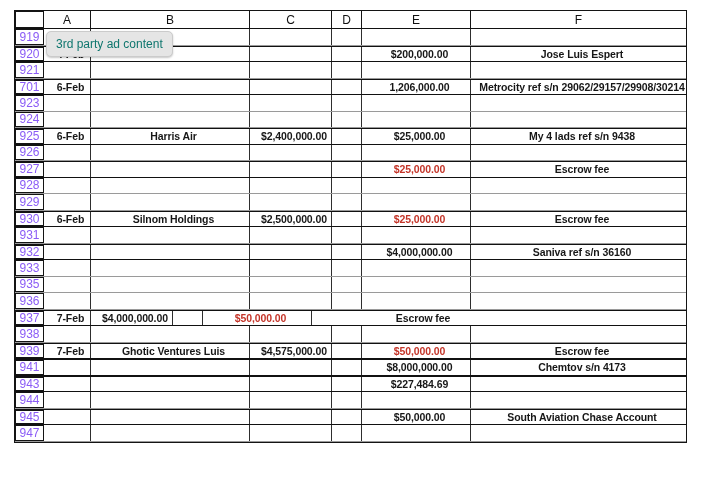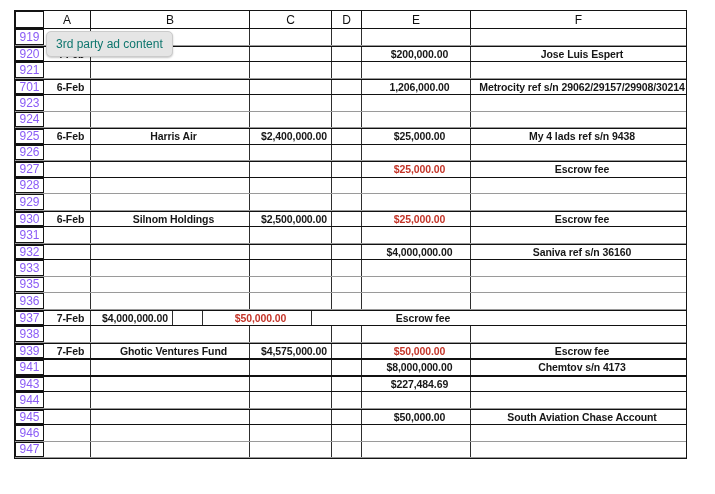--- a/index.html
+++ b/index.html
@@ -260,21 +260,21 @@
           <div class="cell c4"></div>
           <div class="cell c5"></div>
           <div class="cell c6"></div>
         </div>
         <div class="row data">
           <div class="cell c0 rownum">939</div>
           <div class="cell c1">
             <span class="val">7-Feb</span>
           </div>
           <div class="cell c2">
-            <span class="val">Ghotic Ventures Fund</span>
+            <span class="val">Ghotic Ventures Luis</span>
           </div>
           <div class="cell c3">
             <span class="val">$4,575,000.00</span>
           </div>
           <div class="cell c4"></div>
           <div class="cell c5">
             <span class="val red">$50,000.00</span>
           </div>
           <div class="cell c6">
             <span class="val">Escrow fee</span>
@@ -317,29 +317,20 @@
           <div class="cell c1"></div>
           <div class="cell c2"></div>
           <div class="cell c3"></div>
           <div class="cell c4"></div>
           <div class="cell c5">
             <span class="val">$50,000.00</span>
           </div>
           <div class="cell c6">
             <span class="val">South Aviation Chase Account</span>
           </div>
-        </div>
-        <div class="row">
-          <div class="cell c0 rownum">946</div>
-          <div class="cell c1"></div>
-          <div class="cell c2"></div>
-          <div class="cell c3"></div>
-          <div class="cell c4"></div>
-          <div class="cell c5"></div>
-          <div class="cell c6"></div>
         </div>
         <div class="row">
           <div class="cell c0 rownum">947</div>
           <div class="cell c1"></div>
           <div class="cell c2"></div>
           <div class="cell c3"></div>
           <div class="cell c4"></div>
           <div class="cell c5"></div>
           <div class="cell c6"></div>
         </div>

